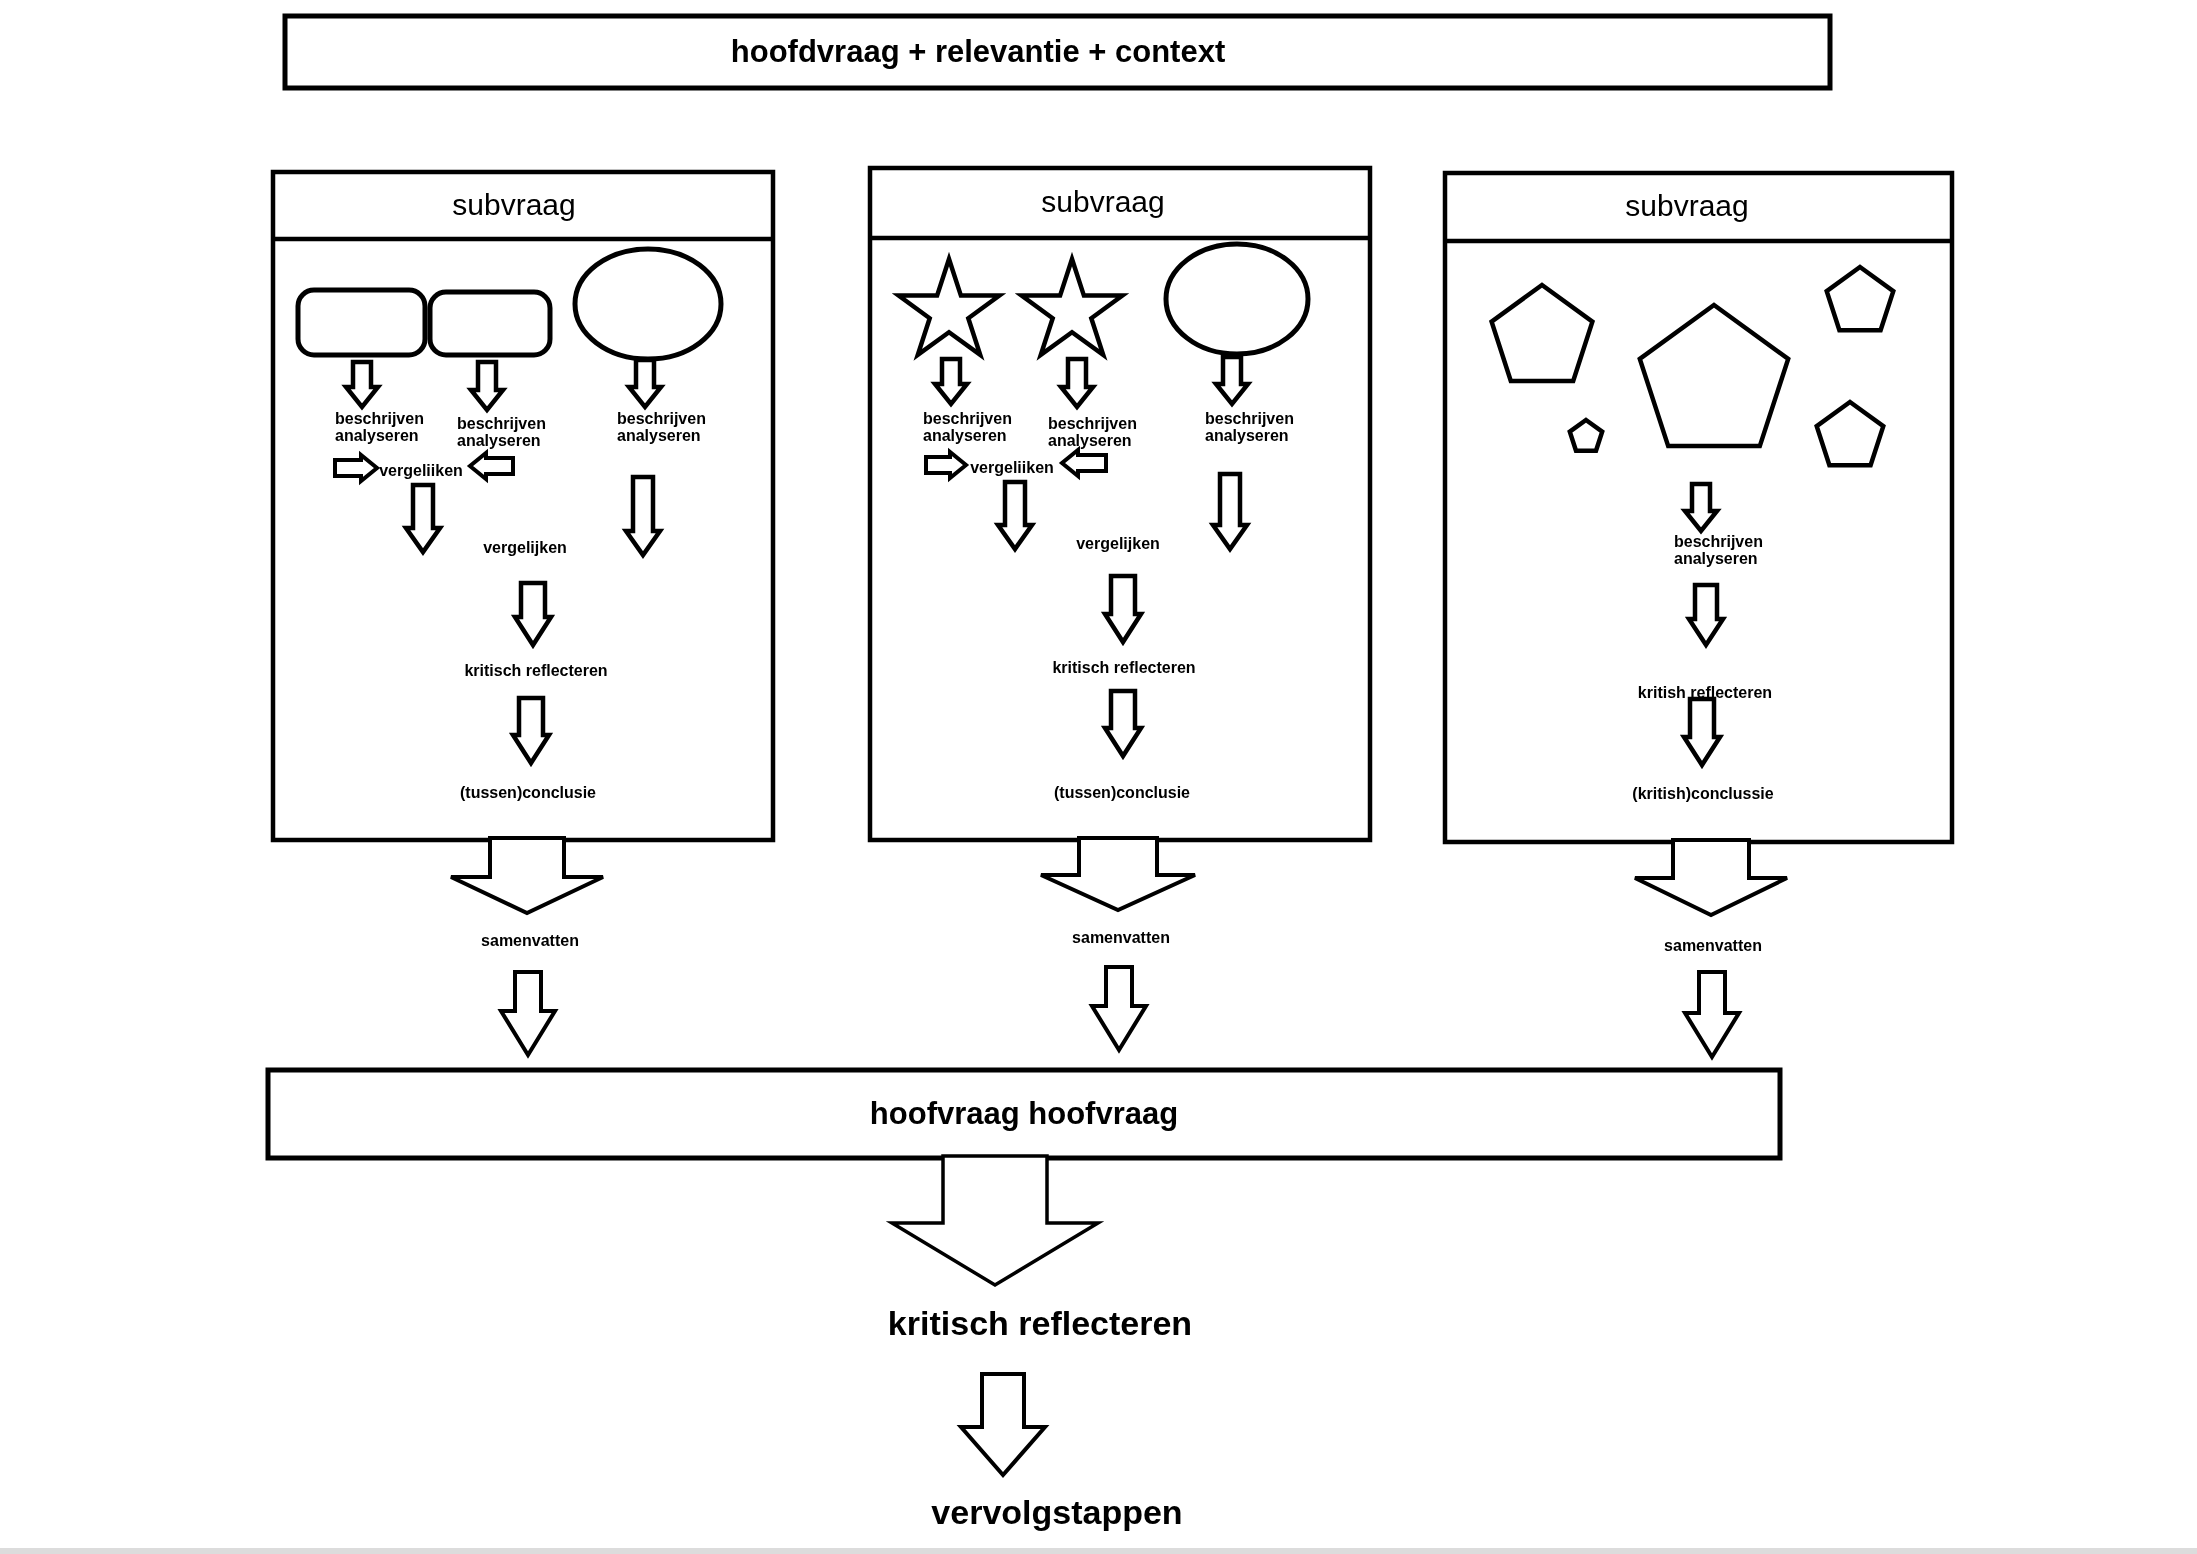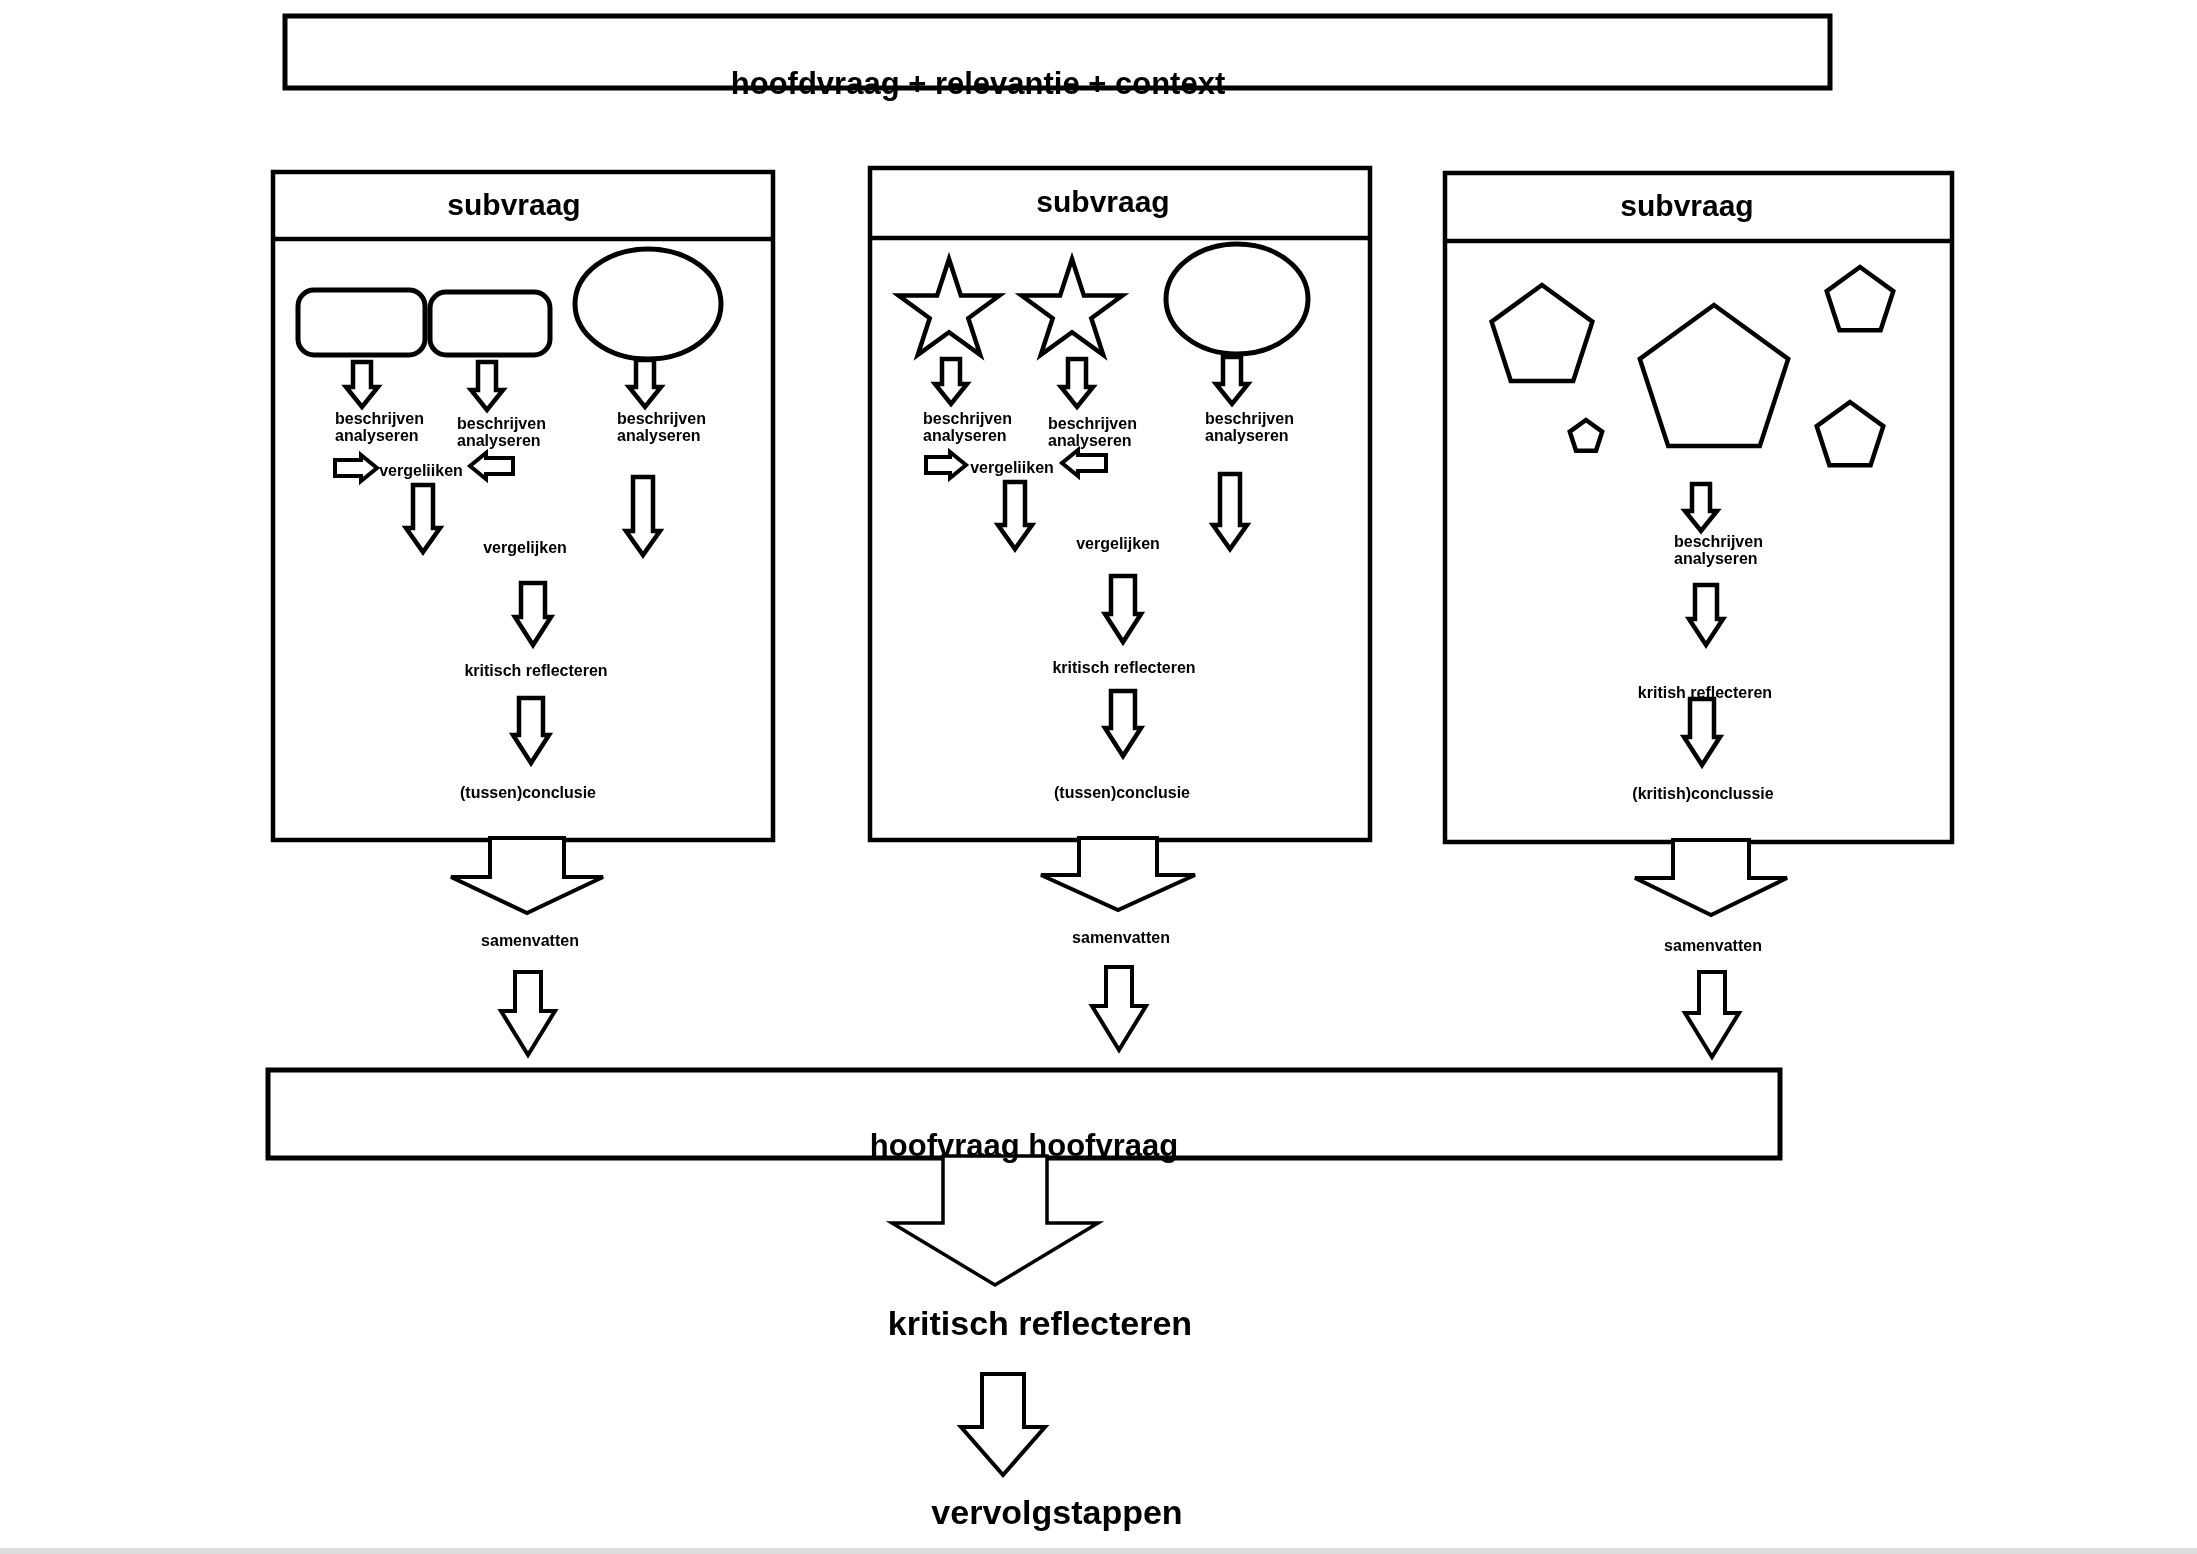--- a/index.html
+++ b/index.html
@@ -9,22 +9,22 @@
   }
   #diagram-svg{position:absolute;left:0;top:0;}
   #frames rect,#frames line,#shapes polygon,#shapes rect,#shapes ellipse{
     fill:#ffffff;stroke:#000000;stroke-linejoin:miter;
   }
   .lbl{
     position:absolute;font-size:16px;font-weight:700;line-height:17px;
     white-space:pre-line;letter-spacing:0;
   }
   .c{transform:translateX(-50%);text-align:center;white-space:nowrap;}
-  .h{font-size:30px;font-weight:700;line-height:38px;}
-  .t1{font-size:31px;font-weight:700;line-height:38px;margin-top:32px;}
+  .h{font-size:30px;font-weight:400;line-height:38px;}
+  .t1{font-size:31px;font-weight:700;line-height:38px;}
   .big{font-size:34px;font-weight:700;line-height:42px;}
   .page-edge{position:absolute;left:0;bottom:0;width:100%;height:6px;background:#dcdcdc;}
 </style>
 </head>
 <body>
 
 <div id="stage">
 
   <svg id="diagram-svg" width="2197" height="1554" viewBox="0 0 2197 1554">
     <g id="frames">

